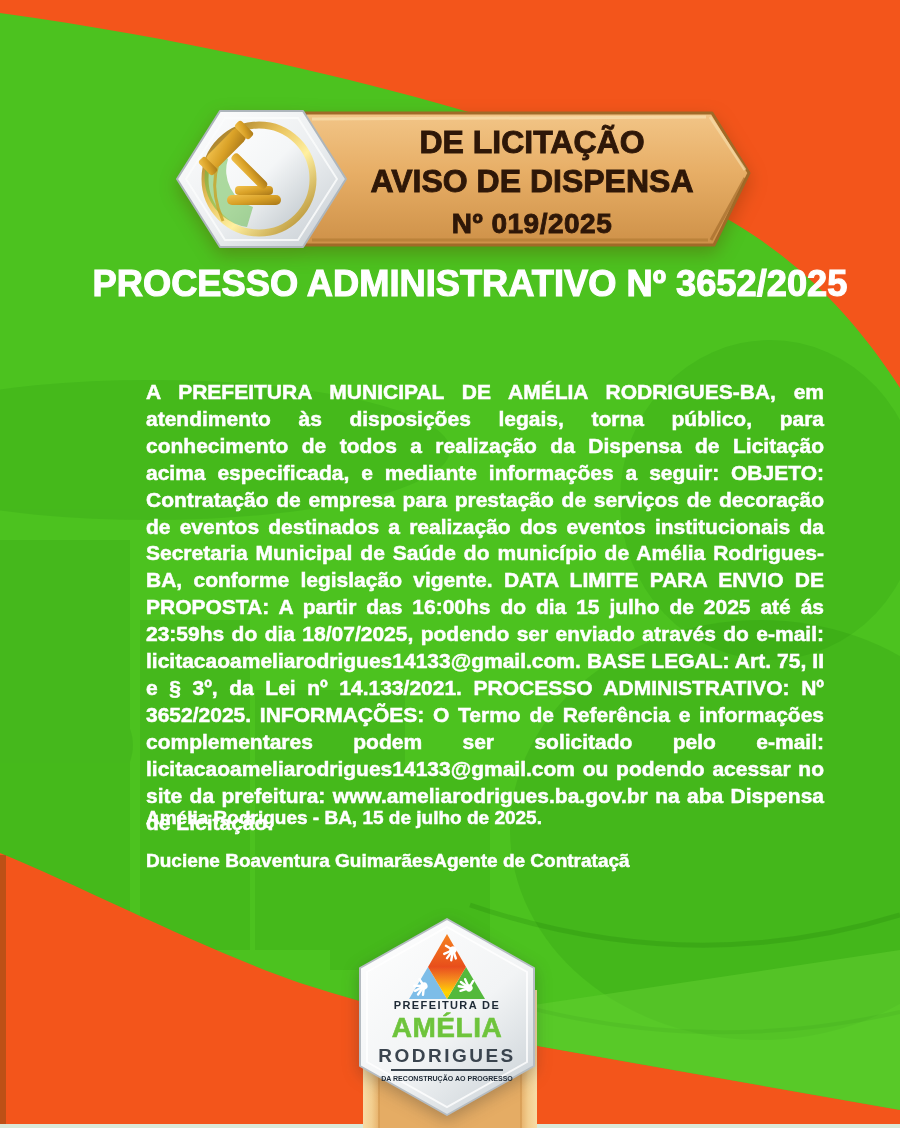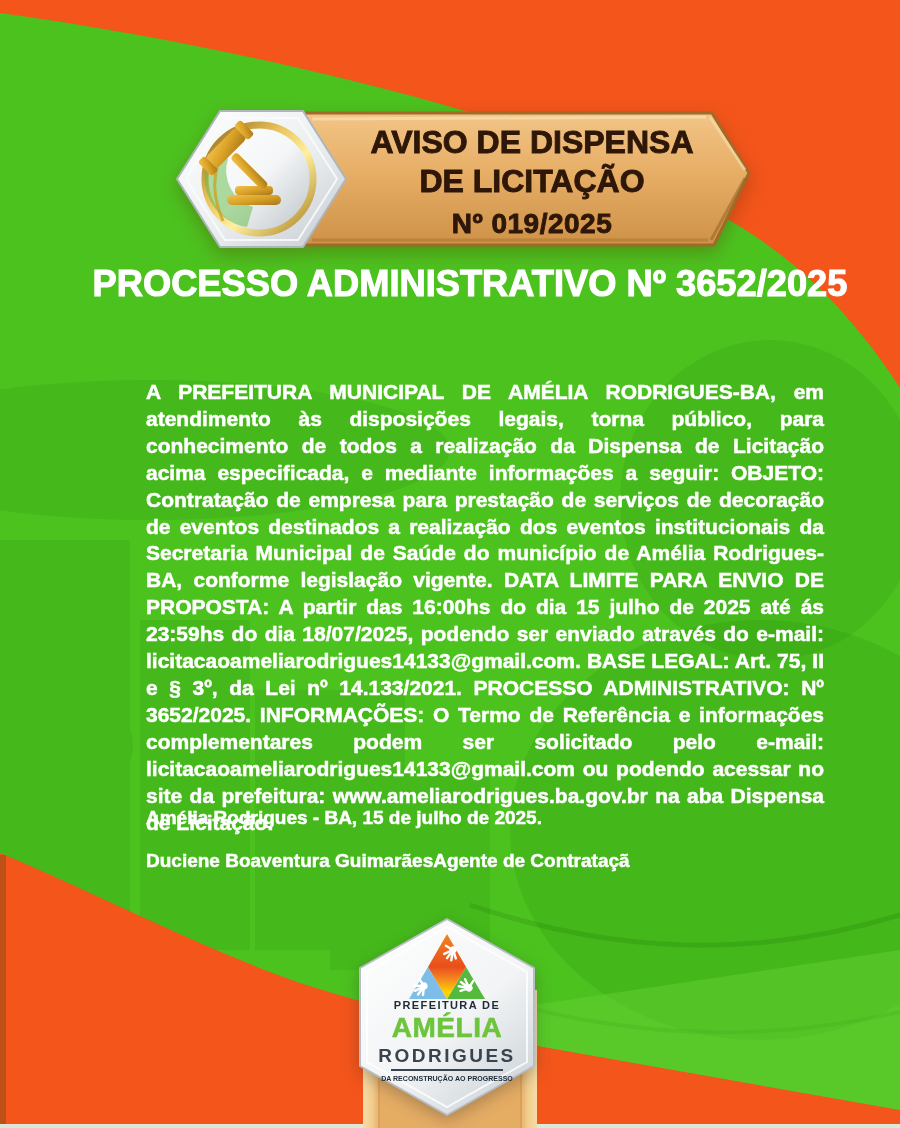--- a/index.html
+++ b/index.html
@@ -208,22 +208,22 @@
           <rect x="-25" y="-32" width="50" height="16" rx="8"></rect>
           <rect x="-30" y="-34" width="9" height="20" rx="3"></rect>
           <rect x="21" y="-34" width="9" height="20" rx="3"></rect>
           <rect x="-4.5" y="-14" width="9" height="46" rx="4"></rect>
         </g>
       </g>
     </g>
   </svg>
 
   <div class="abs banner-text">
+    <div>DE LICITAÇÃO</div>
     <div>AVISO DE DISPENSA</div>
-    <div>DE LICITAÇÃO</div>
     <div class="banner-number">Nº 019/2025</div>
   </div>
 
   <div class="abs process-heading">PROCESSO ADMINISTRATIVO Nº 3652/2025</div>
 
   <div class="abs body-par">A PREFEITURA MUNICIPAL DE AMÉLIA RODRIGUES-BA, em atendimento às disposições legais, torna público, para conhecimento de todos a realização da Dispensa de Licitação acima especificada, e mediante informações a seguir: OBJETO: Contratação de empresa para prestação de serviços de decoração de eventos destinados a realização dos eventos institucionais da Secretaria Municipal de Saúde do município de Amélia Rodrigues-BA, conforme legislação vigente. DATA LIMITE PARA ENVIO DE PROPOSTA: A partir das 16:00hs do dia 15 julho de 2025 até ás 23:59hs do dia 18/07/2025, podendo ser enviado através do e-mail: licitacaoameliarodrigues14133@gmail.com. BASE LEGAL: Art. 75, II e § 3º, da Lei nº 14.133/2021. PROCESSO ADMINISTRATIVO: Nº 3652/2025. INFORMAÇÕES: O Termo de Referência e informações complementares podem ser solicitado pelo e-mail: licitacaoameliarodrigues14133@gmail.com ou podendo acessar no site da prefeitura: www.ameliarodrigues.ba.gov.br na aba Dispensa de Licitação.</div>
 
   <div class="abs date-line">Amélia Rodrigues - BA, 15 de julho de 2025.</div>
   <div class="abs logo-block">
     <div class="org-prefix">PREFEITURA DE</div>

